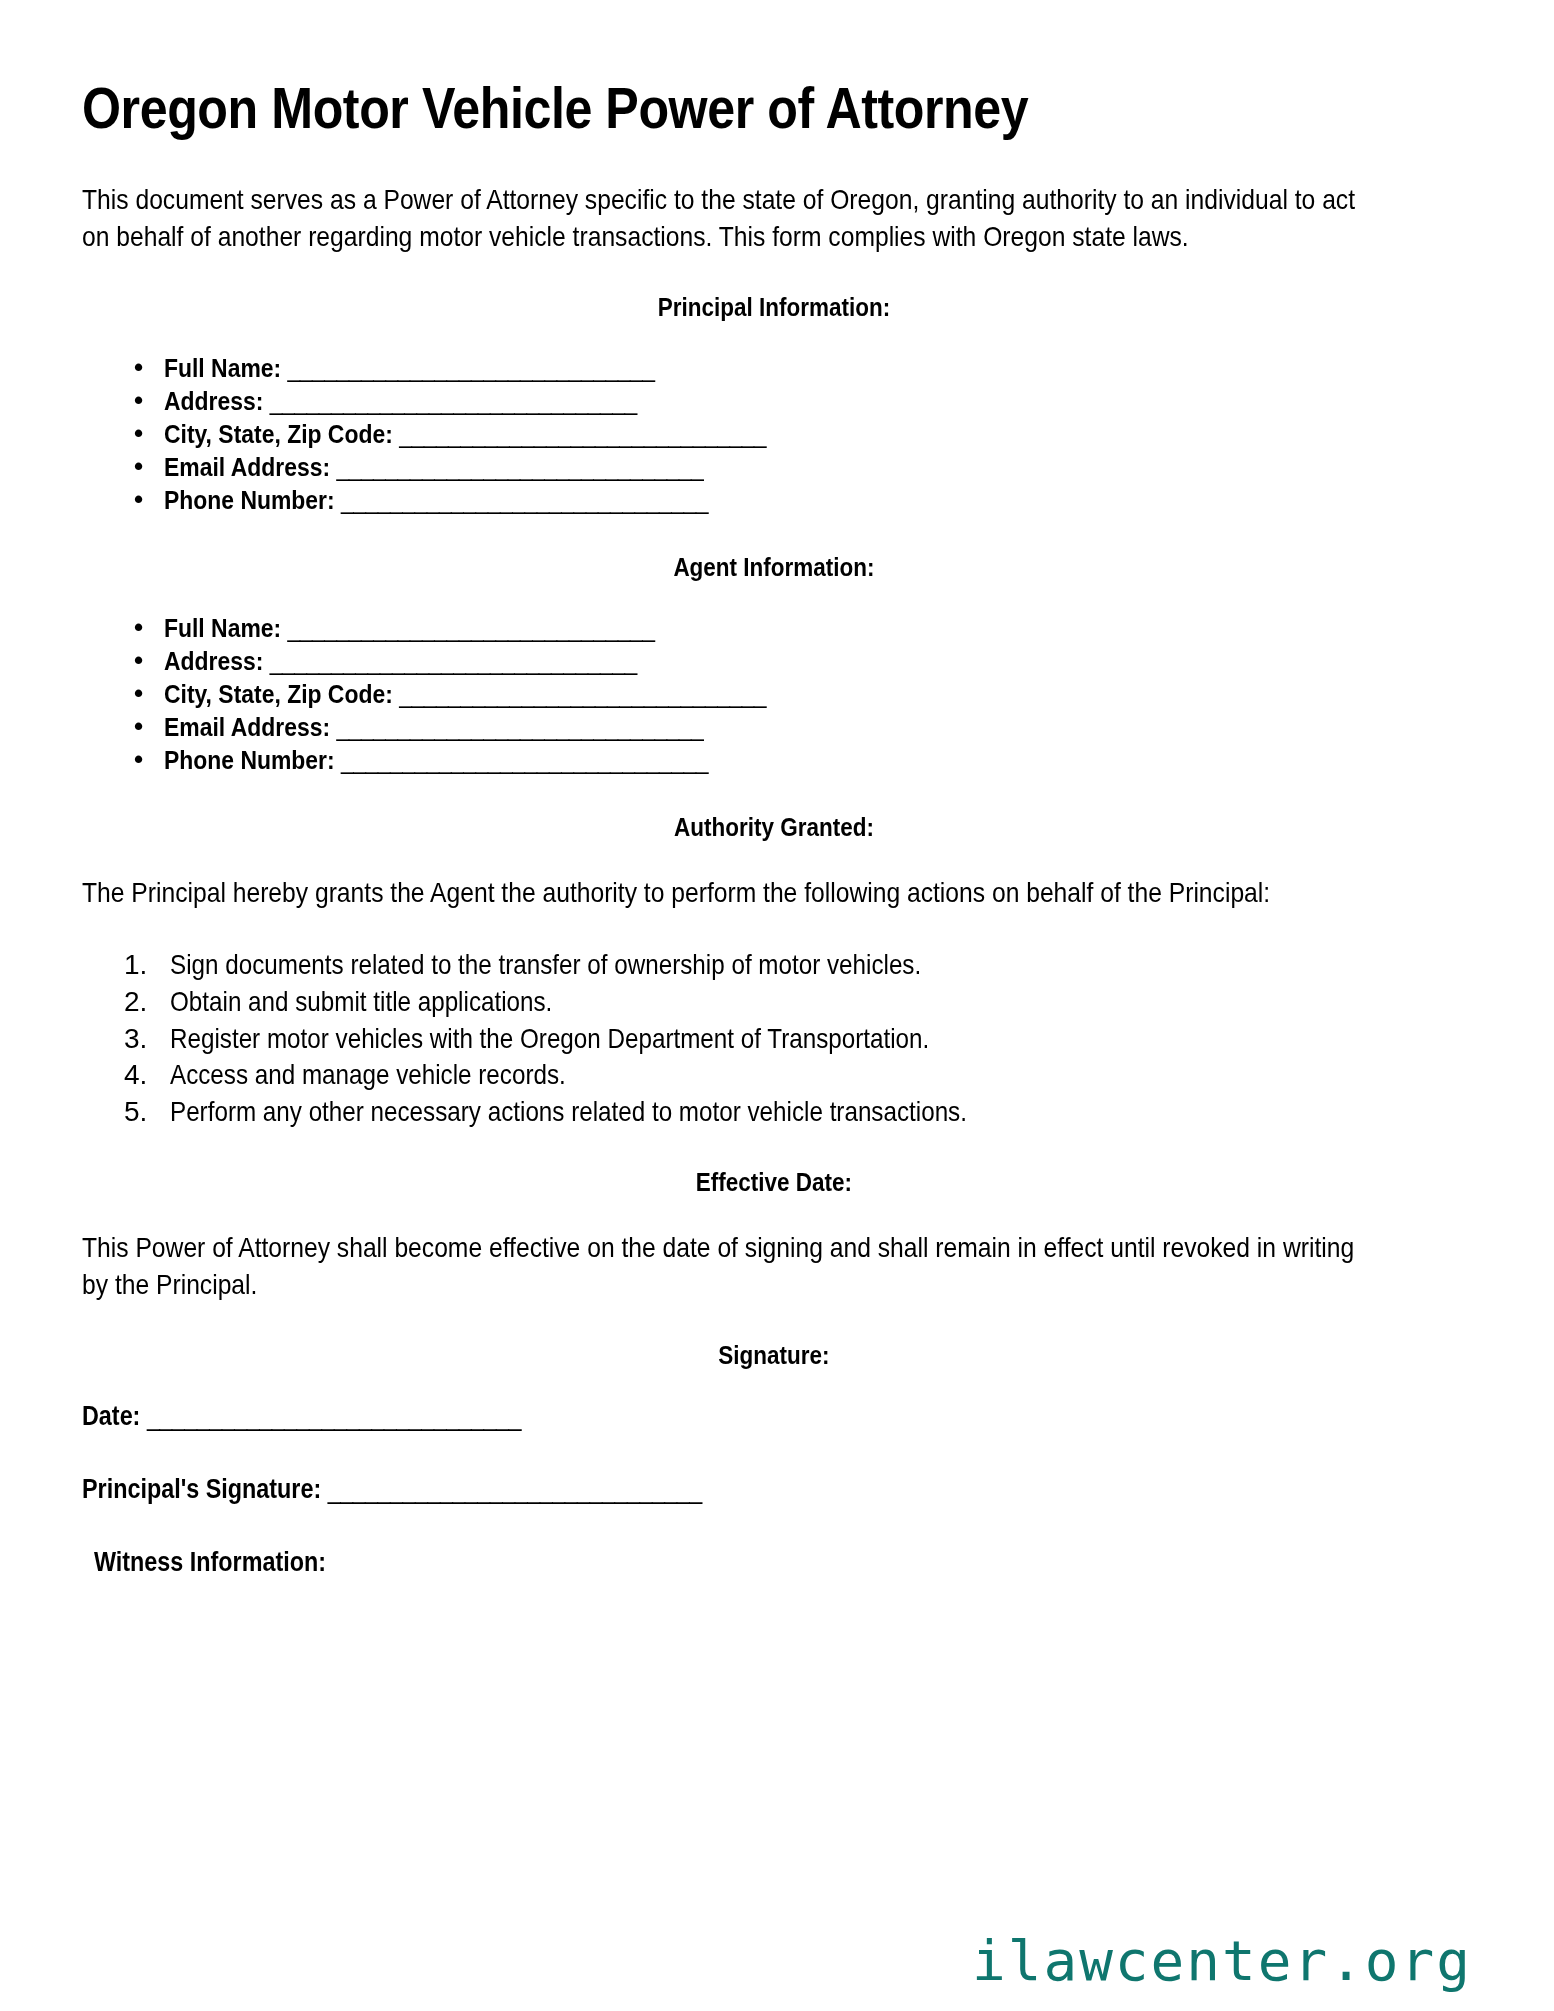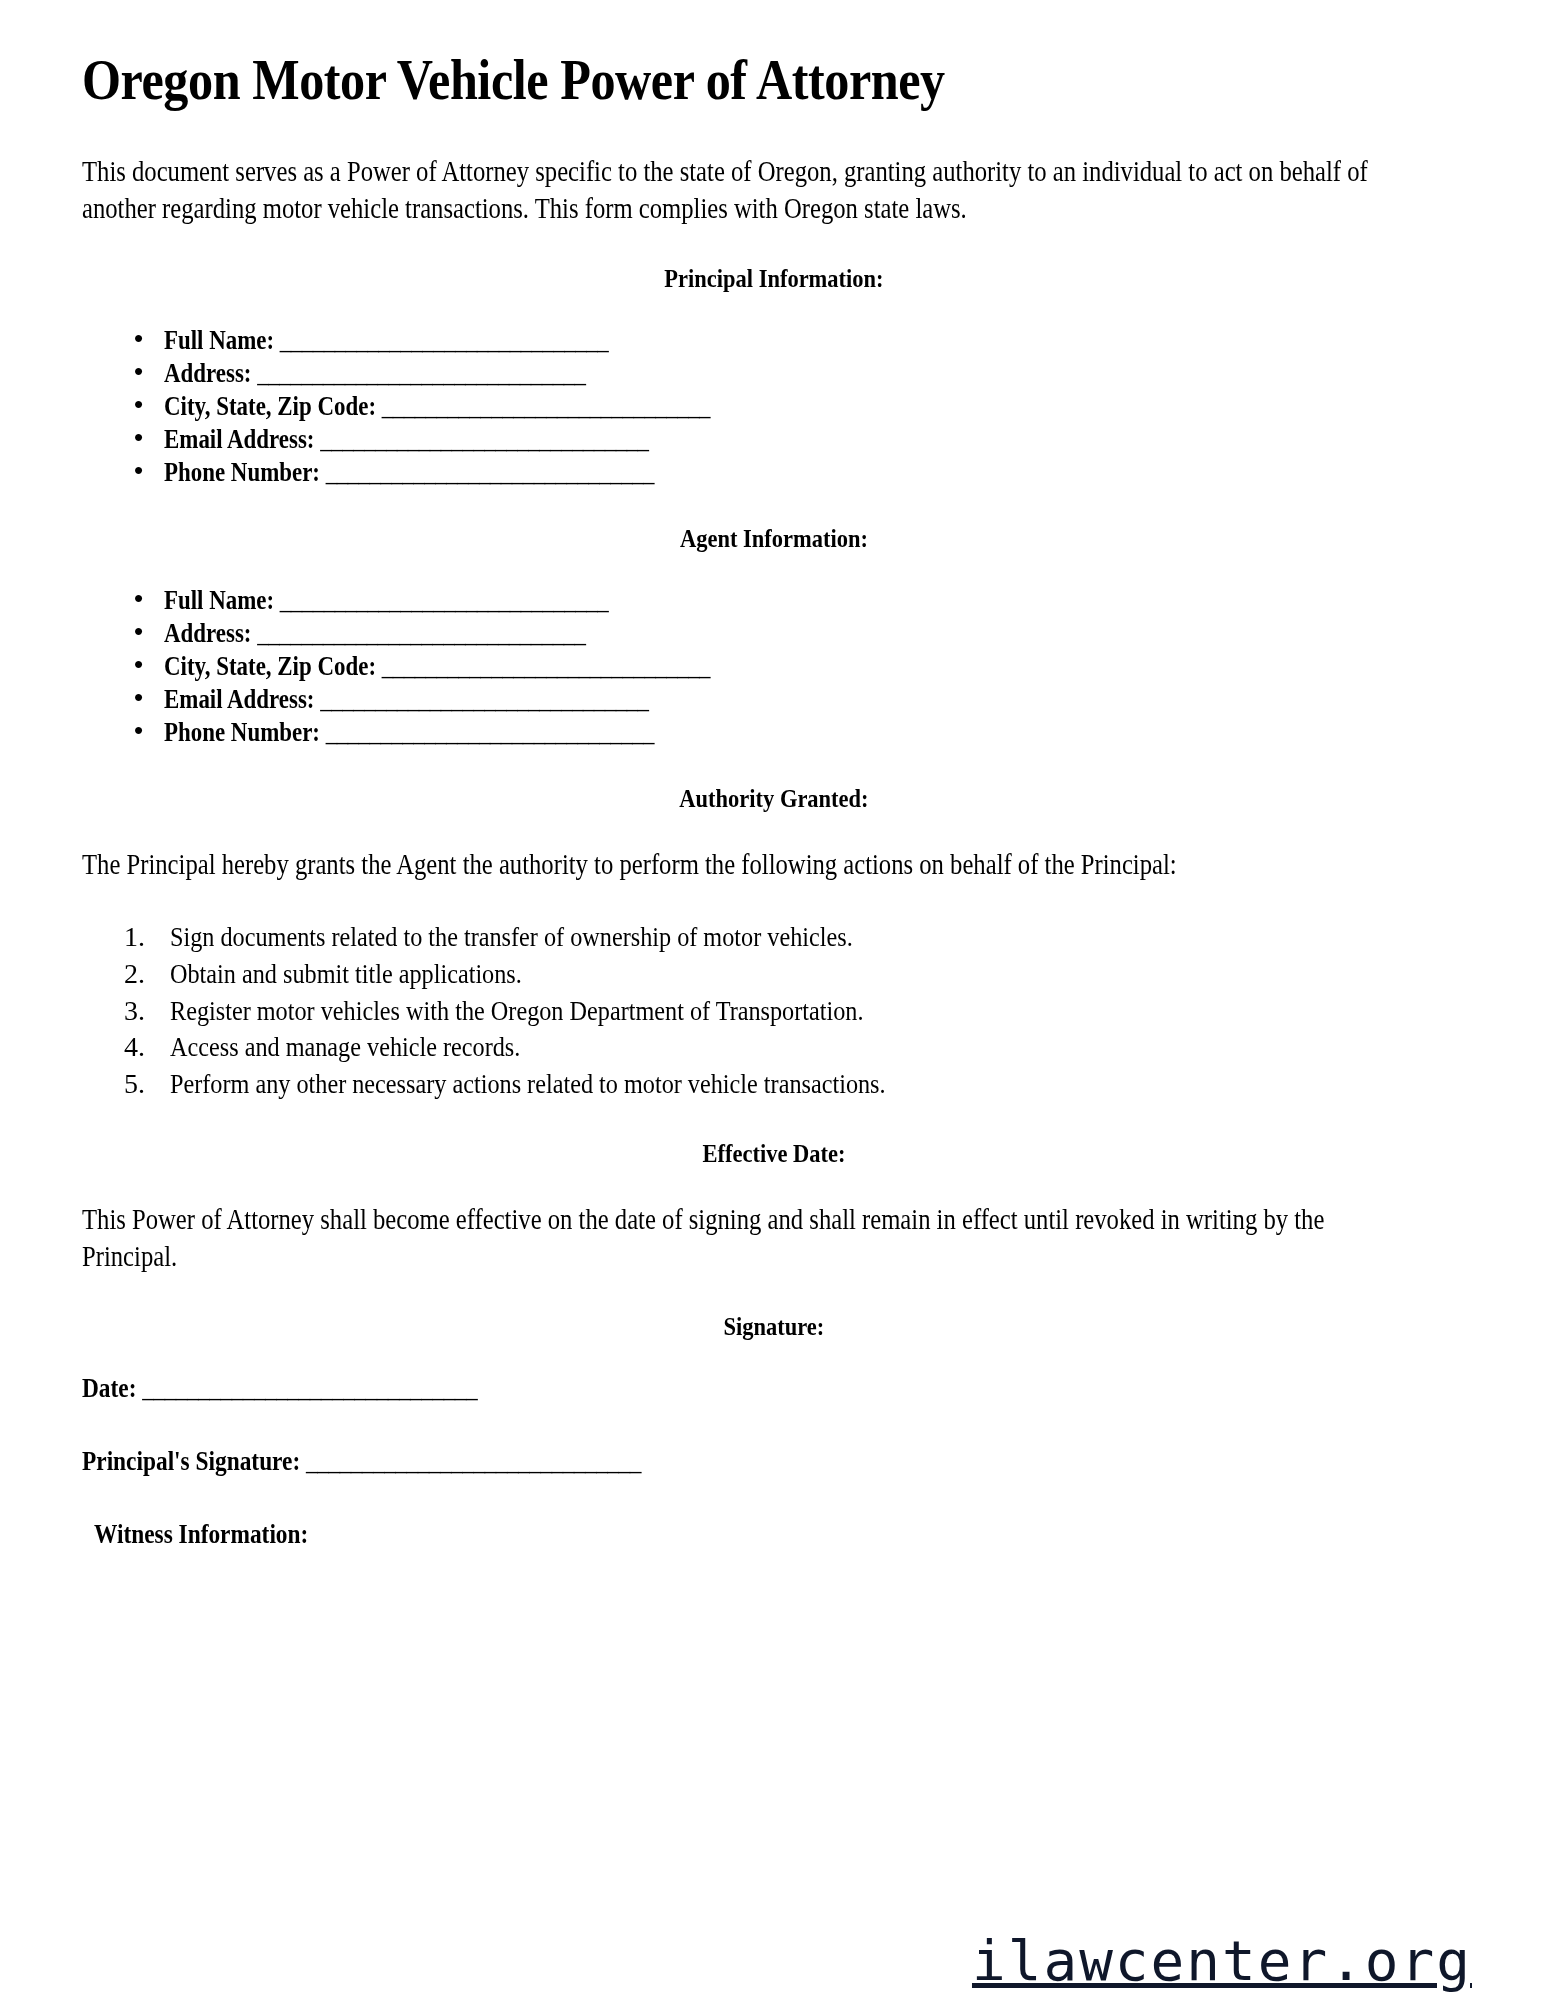--- a/index.html
+++ b/index.html
@@ -17,22 +17,21 @@
     -webkit-font-smoothing: antialiased;
   }
   .page {
     position: absolute;
     top: 0;
     left: 0;
     width: 1554px;
     height: 2011px;
     background: #ffffff;
     box-sizing: border-box;
-    padding: 48px 88px 0 82px;
-    font-family: Liberation Serif, serif;
+    padding: 76px 88px 0 82px;
   }
   
   .cond {
     display: block;
     transform: scaleX(0.865);
     transform-origin: left top;
     width: 115.6%;
   }
 
   .doc-title {
@@ -123,23 +122,22 @@
     margin: 12px;
   }
 
   .watermark {
     position: absolute;
     right: 82px;
     bottom: 18px;
     font-family: "DejaVu Sans Mono", "Liberation Mono", monospace;
     font-size: 56px;
     letter-spacing: 2px;
-    color: #0f172a;
+    color: #0f766e;
     white-space: nowrap;
-    text-decoration: underline;
   }
 </style>
 </head>
 <body>
 
 <div class="page">
 
   <h1 class="doc-title">
     <span class="cond">Oregon Motor Vehicle Power of Attorney</span>
   </h1>

